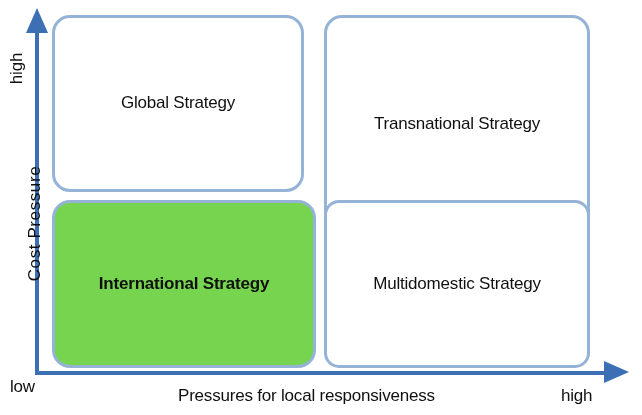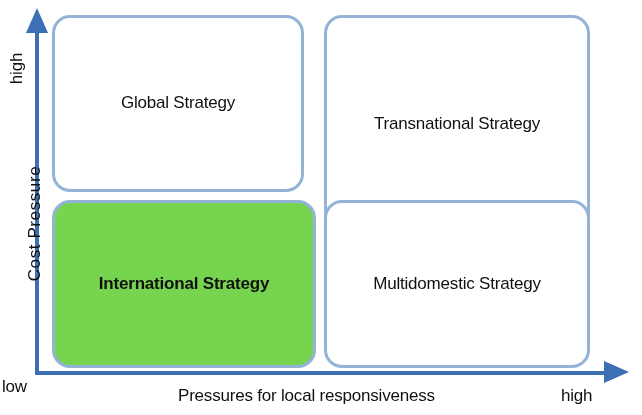--- a/index.html
+++ b/index.html
@@ -78,21 +78,21 @@
     top: 60px;
     width: 64px;
     text-align: center;
     transform: rotate(-90deg);
   }
   #x-axis-title {
     left: 178px;
     top: 387px;
   }
   #x-axis-low {
-    left: 2px;
+    left: 10px;
     top: 378px;
   }
   #x-axis-high {
     left: 561px;
     top: 387px;
   }
 
   
   .quadrant {
     position: absolute;
@@ -128,20 +128,21 @@
     width: 264px;
     height: 168px;
     background: #76d44f;
     font-weight: bold;
   }
   #quadrant-multidomestic {
     left: 324px;
     top: 200px;
     width: 266px;
     height: 168px;
+    border-radius: 15px;
   }
   .quadrant-label { display: block; }
 </style>
 </head>
 <body>
 
 <div id="diagram">
 
   <div id="y-axis-line" class="axis-line" style="background: rgb(60, 111, 180);"></div>
   <div id="y-axis-arrow" class="axis-arrow" style="border-bottom-color: rgb(60, 111, 180);"></div>

